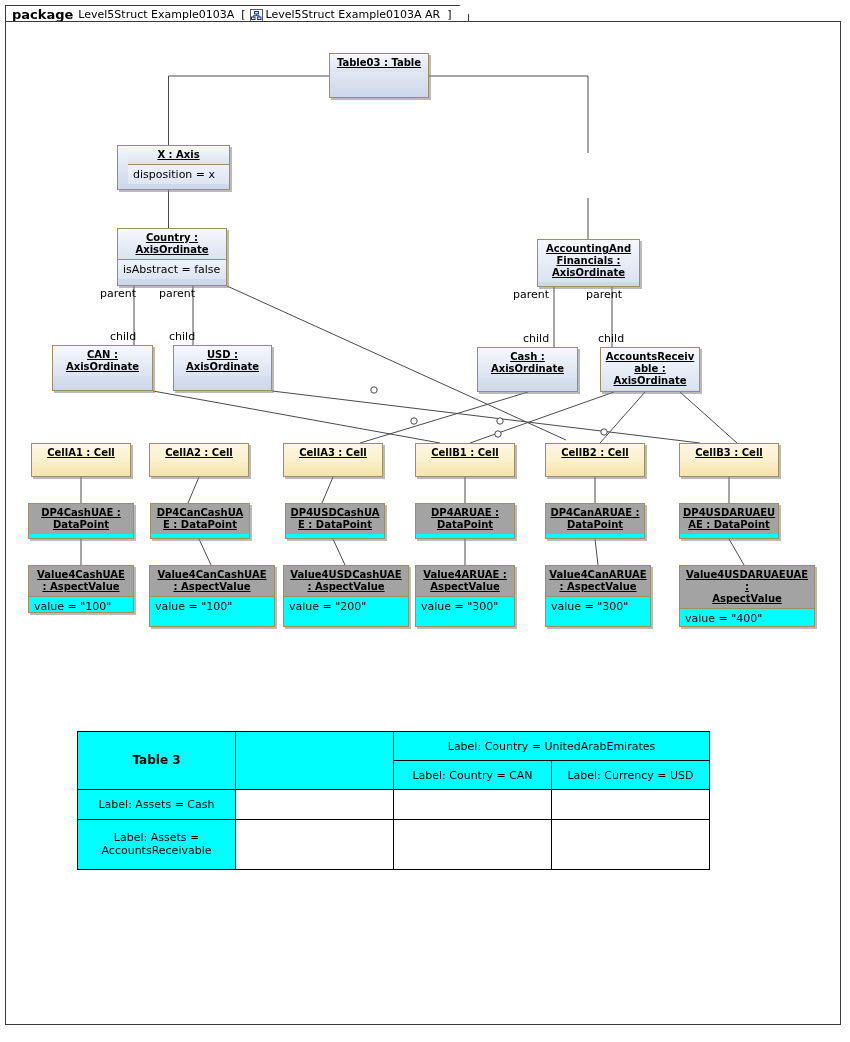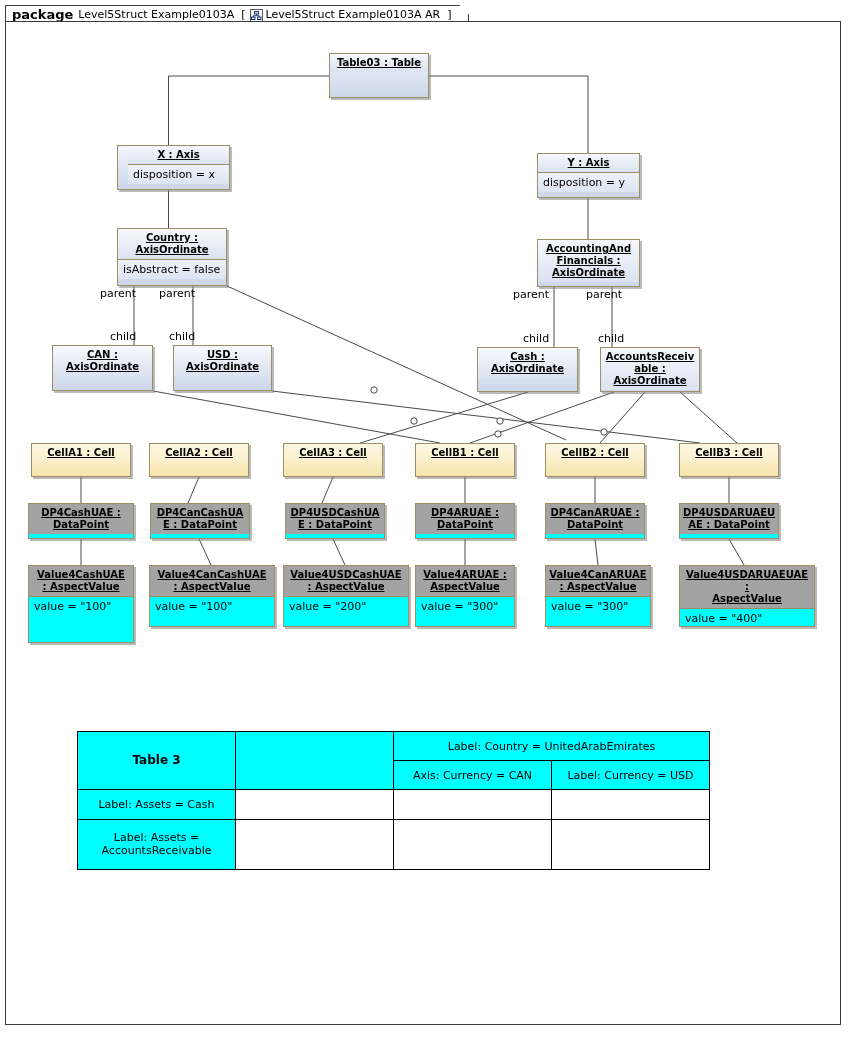--- a/index.html
+++ b/index.html
@@ -197,26 +197,20 @@
     </div>
   </div>
 
   <div class="node blue" style="left:117px;top:145px;width:113px;height:45px;padding-left:10px;">
     <div class="hdr">
       <u>X : Axis</u>
     </div>
     <div class="cmp">disposition = x</div>
   </div>
 
-  <div class="node blue" style="left:537px;top:153px;width:103px;height:45px;">
-    <div class="hdr">
-      <u>Y : Axis</u>
-    </div>
-    <div class="cmp">disposition = y</div>
-  </div>
 
   <div class="node blue" style="left:117px;top:228px;width:110px;height:58px;">
     <div class="hdr">
       <u>Country :</u><br>
       <u>AxisOrdinate</u>
     </div>
     <div class="cmp">isAbstract = false</div>
   </div>
 
   <div class="node blue" style="left:537px;top:239px;width:103px;height:48px;">
@@ -308,21 +302,21 @@
     <div class="hdr">
       <u>DP4CanARUAE :</u><br><u>DataPoint</u>
     </div>
   </div>
   <div class="node cyan" style="left:679px;top:503px;width:100px;height:36px;">
     <div class="hdr">
       <u>DP4USDARUAEU</u><br><u>AE : DataPoint</u>
     </div>
   </div>
 
-  <div class="node cyan" style="left:28px;top:565px;width:106px;height:78px;">
+  <div class="node cyan" style="left:28px;top:565px;width:106px;height:48px;">
     <div class="hdr">
       <u>Value4CashUAE</u><br><u>: AspectValue</u>
     </div>
     <div class="cmp">value = "100"</div>
   </div>
   <div class="node cyan" style="left:149px;top:565px;width:126px;height:62px;">
     <div class="hdr">
       <u>Value4CanCashUAE</u><br><u>: AspectValue</u>
     </div>
     <div class="cmp">value = "100"</div>
@@ -359,21 +353,21 @@
         <col style="width:158px">
         <col style="width:158px">
     </colgroup>
     <tbody>
       <tr>
         <td class="corner" rowspan="2">Table 3</td>
         <td class="blank-cy" rowspan="2"></td>
         <td class="hdrcell" colspan="2">Label: Country = UnitedArabEmirates</td>
       </tr>
       <tr>
-        <td class="hdrcell">Axis: Currency = CAN</td>
+        <td class="hdrcell">Label: Country = CAN</td>
         <td class="hdrcell">Label: Currency = USD</td>
       </tr>
       <tr>
         <td class="hdrcell">Label: Assets = Cash</td>
         <td class="body"></td>
         <td class="body"></td>
         <td class="body"></td>
       </tr>
       <tr>
         <td class="hdrcell">

